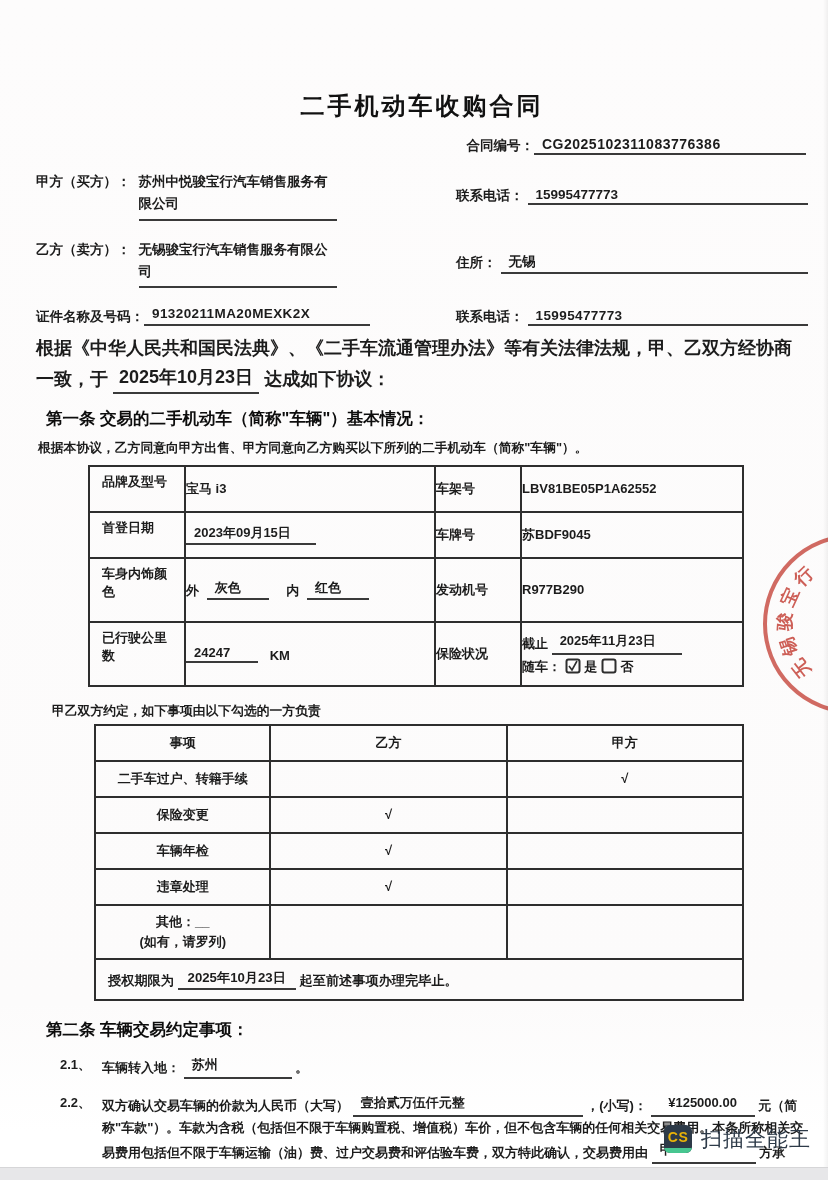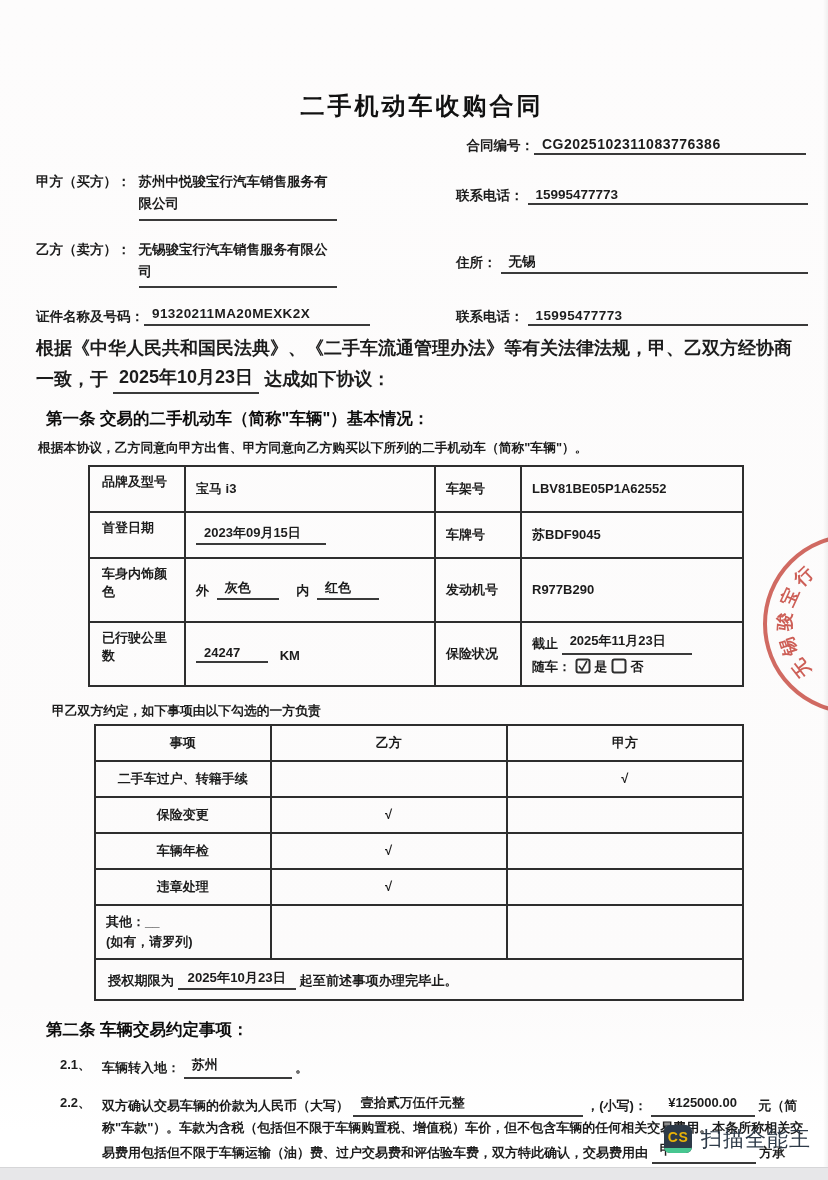--- a/index.html
+++ b/index.html
@@ -33,42 +33,42 @@
   .row-cert .u { text-align:left; letter-spacing:.4px; }
   .row-cert .party-left .u { width:226px; }
 
   .preamble { margin-top:6px; font-size:18px; line-height:1.6; font-weight:600; }
   .preamble .u { padding:0 6px 0 6px; }
 
   .sec-heading { margin:14px 0 0 10px; font-size:16.5px; font-weight:700; color:#0d0d0d; }
   .s1-intro { margin:10px 0 8px 2px; font-size:12.8px; font-weight:700; }
 
   table { border-collapse:collapse; }
-  td { border:2px solid #2e2e2e; padding:6px 10px; font-size:13px; vertical-align:middle; }
+  td { border:2px solid #2e2e2e; padding:6px 0; font-size:13px; vertical-align:middle; }
 
   .veh-table { width:656px; margin-left:52px; }
   .veh-table td.lbl { font-weight:700; width:96px; padding:6px 6px 20px 12px; }
   .veh-table td.lbl2 { font-weight:700; width:86px; }
   .veh-table td.val1 { width:250px; }
   .veh-table tr.r1 td, .veh-table tr.r2 td { height:40px; }
   .veh-table tr.r3 td, .veh-table tr.r4 td { height:58px; }
   .veh-table .u { min-width:60px; }
   .veh-table .u.date { min-width:130px; }
   .veh-table .u.color { min-width:62px; margin:0 14px 0 4px; }
   .veh-table .u.miles { min-width:72px; margin-right:8px; }
   .ins-line { line-height:1.8; }
 
   .resp-note { margin:16px 0 4px 16px; font-size:12.8px; font-weight:700; }
   .resp-table { width:650px; margin-left:58px; }
   .resp-table td { text-align:center; height:36px; }
   .resp-table td.item { font-weight:700; width:176px; }
   .resp-table td.col-yi { width:237px; }
   .resp-table td.col-jia { width:237px; }
   .resp-table tr.hdr td { font-weight:700; }
-  .resp-table tr.other td.item { text-align:left; font-weight:700; height:54px; line-height:1.5; }
+  .resp-table tr.other td.item { text-align:center; font-weight:700; height:54px; line-height:1.5; }
   .resp-table tr.other .hint { font-weight:600; }
   .resp-table tr.auth td { text-align:left; font-weight:700; padding:9px 12px; font-size:13.2px; }
   .resp-table tr.auth .u { padding:0 10px 1px; }
 
   .clauses { margin-top:18px; }
   .s2-heading { margin-left:10px; }
   .clause { position:relative; margin:13px 0 0 24px; padding-left:42px; font-size:13px; line-height:1.7; font-weight:600; }
   .clause .num { position:absolute; left:0; top:0; font-weight:700; }
   .clause .u.place { min-width:108px; }
   .clause .u.amt-cn { min-width:230px; text-align:left; }

